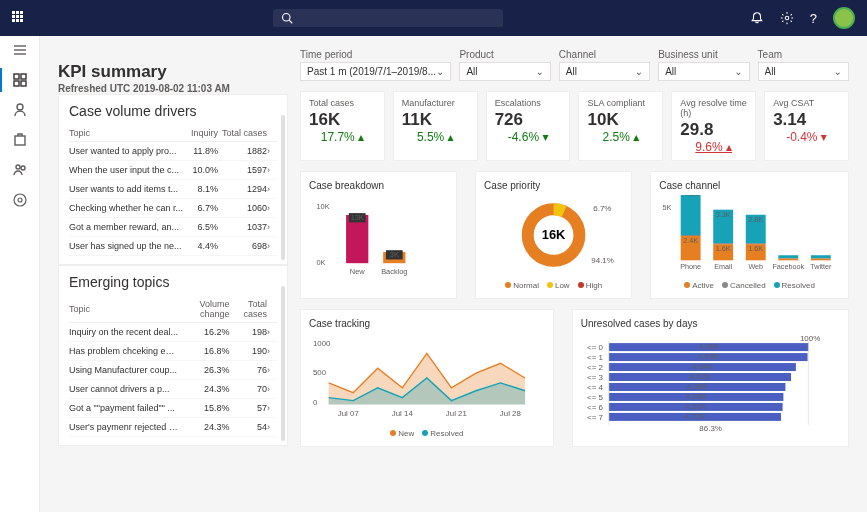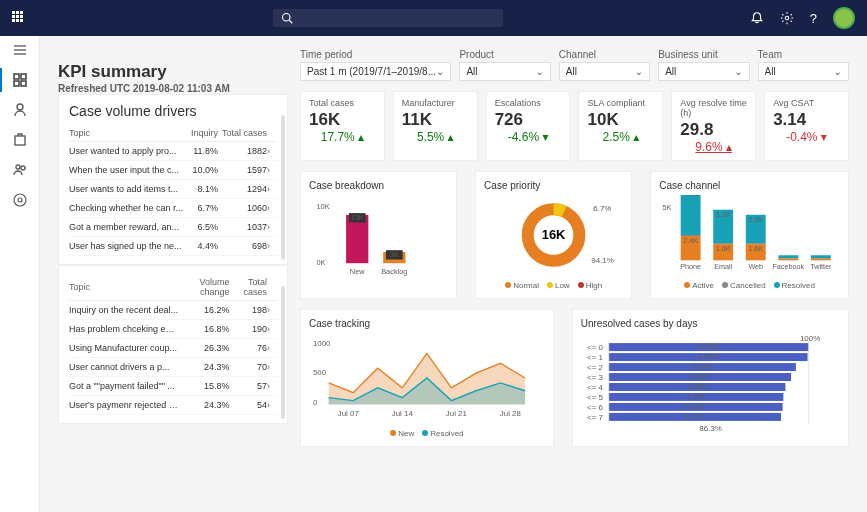--- a/index.html
+++ b/index.html
@@ -186,20 +186,21 @@
                   <td>4.4%</td>
                   <td>698</td>
                   <td style="color:#605e5c">›</td>
                 </tr>
               </tbody>
             </table>
         </div>
 
         <div class="card">
           <div class="scroll-hint"></div>
+          <h4>Emerging topics</h4>
           <table class="tbl" id="emerging-tbl">
               <tbody>
                 <tr>
                   <th>Topic</th>
                   <th>Volume change</th>
                   <th>Total cases</th>
                   <th style="width:10px"></th>
                 </tr>
                 <tr>
                   <td>Inquiry on the recent deal...</td>

